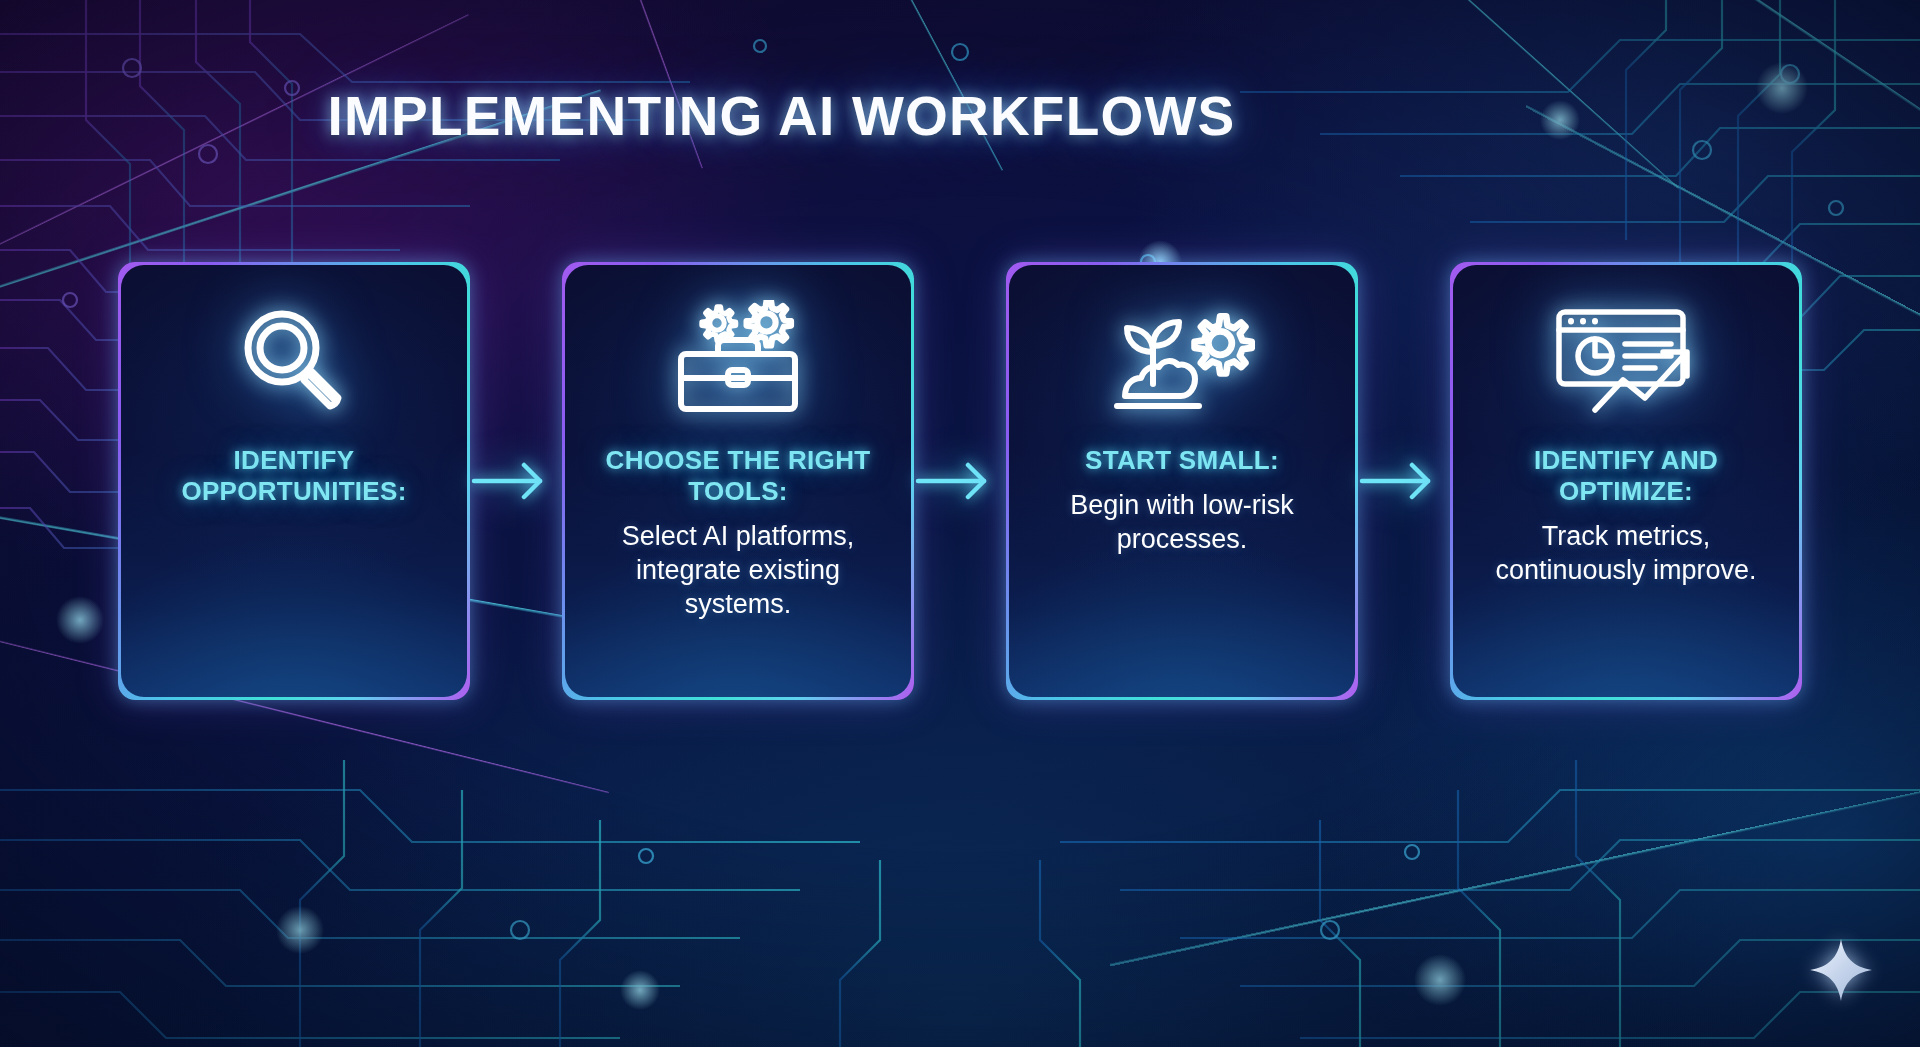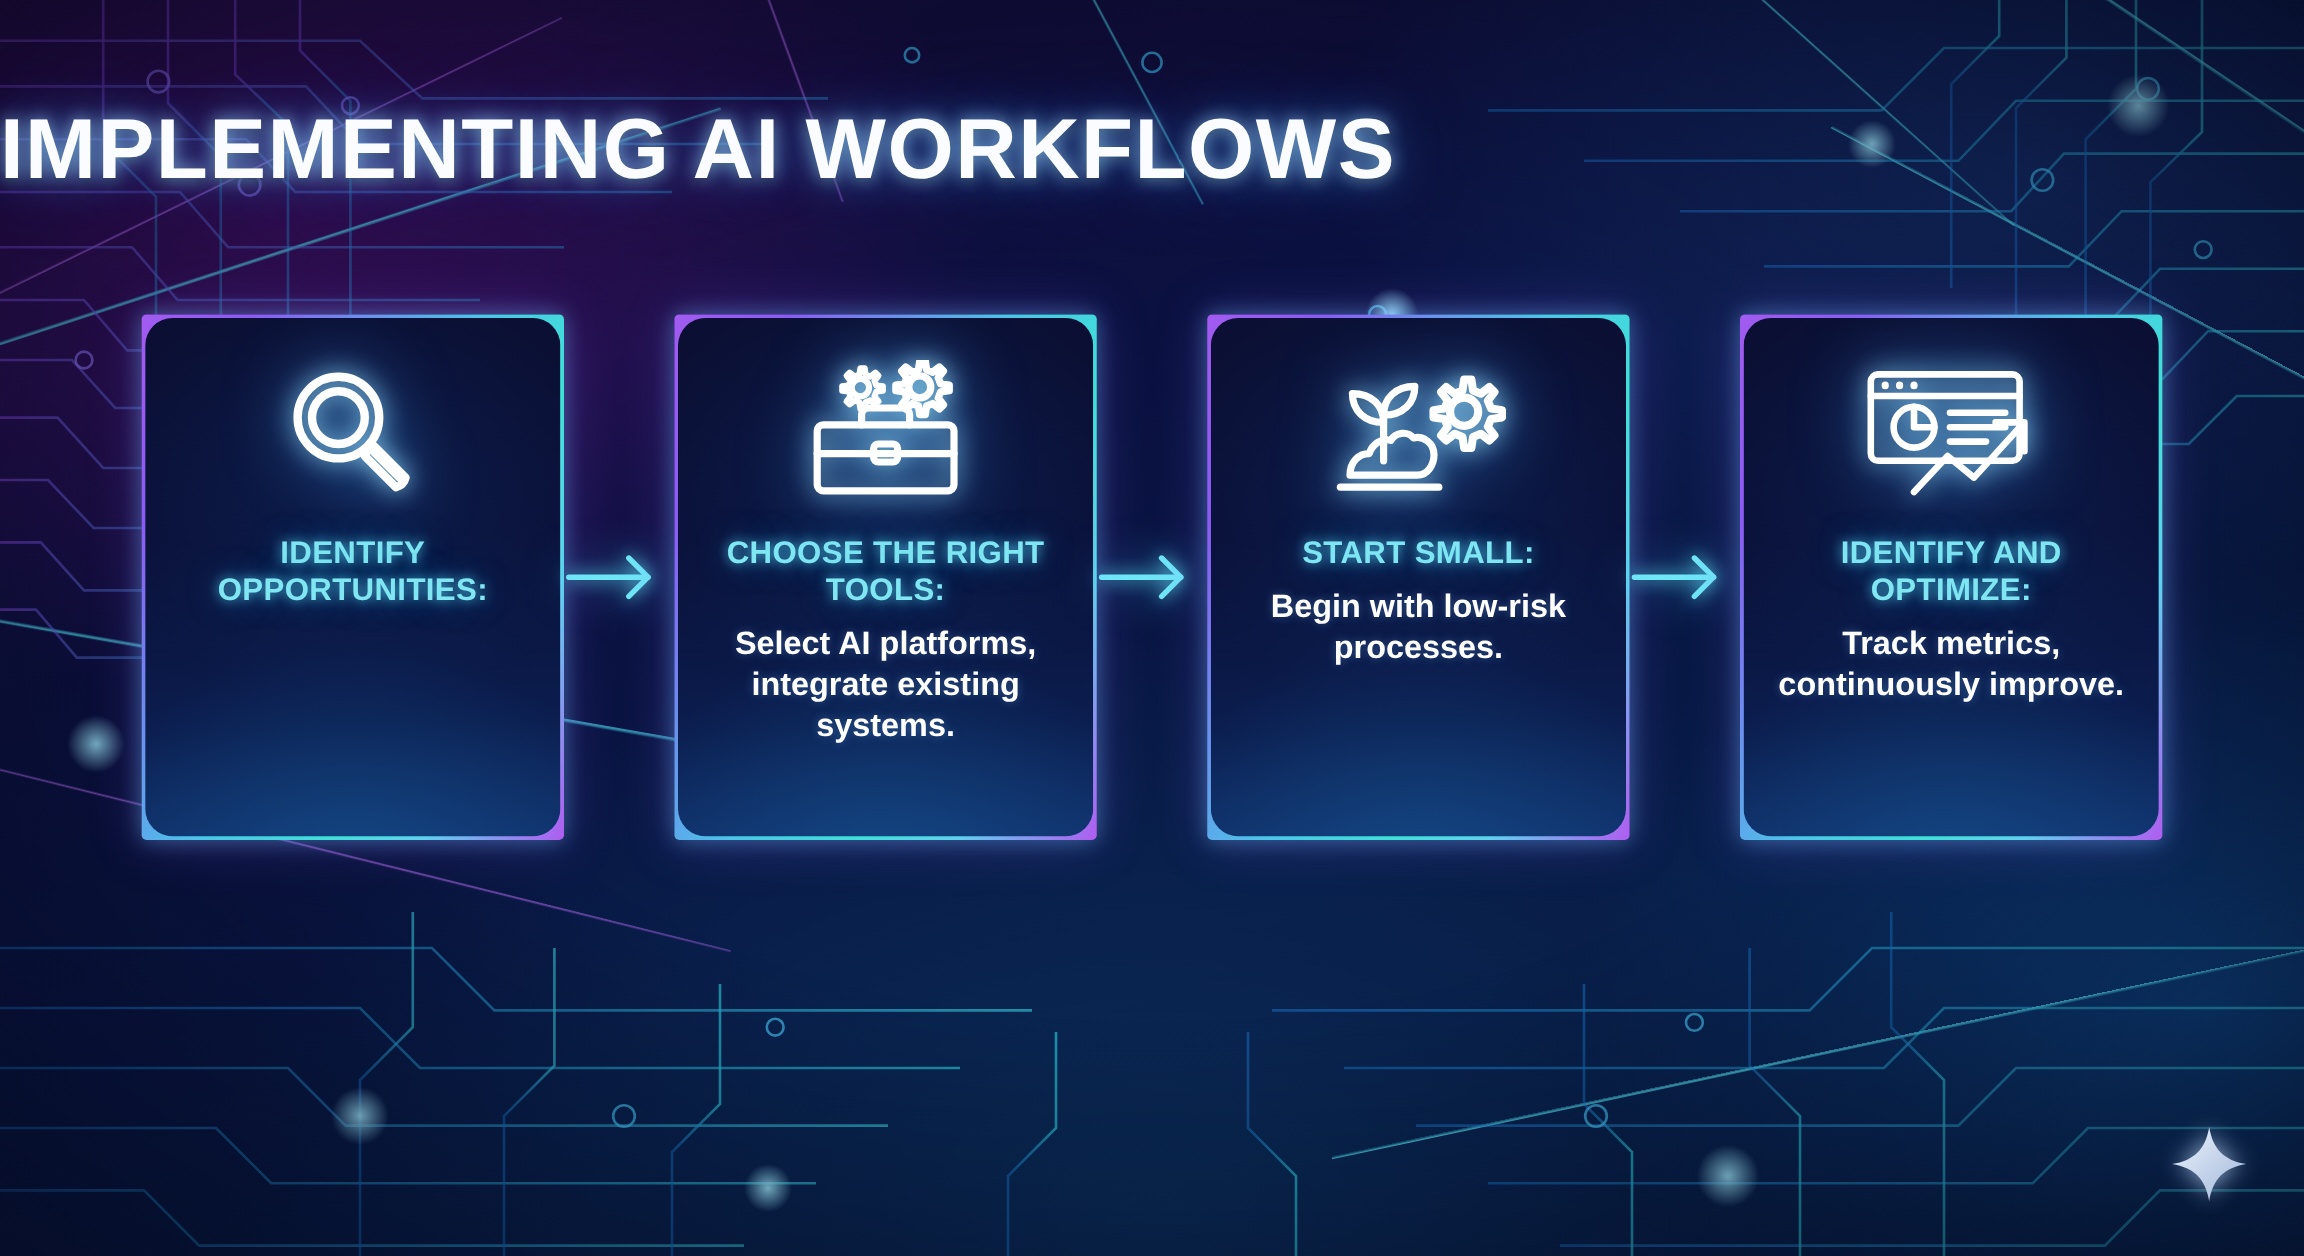--- a/index.html
+++ b/index.html
@@ -19,39 +19,39 @@
       linear-gradient(160deg,#1a0c3d 0%, #0b1140 35%, #081a46 65%, #061235 100%);
   }
   .bg-svg{ position:absolute; inset:0; width:1920px; height:1047px; }
   .vignette{
     position:absolute; inset:0; pointer-events:none;
     background:radial-gradient(ellipse 78% 78% at 50% 50%, rgba(0,0,0,0) 40%, rgba(2,3,16,.62) 100%);
   }
 
   
   .title{
-    position:absolute; top:84px; left:0; width:1563px; text-align:left;
-    font-size:71px; font-weight:bold; letter-spacing:1.2px; color:#fbfcff;
+    position:absolute; top:84px; left:0; width:1563px; text-align:center;
+    font-size:55px; font-weight:bold; letter-spacing:1.2px; color:#fbfcff;
     text-shadow:
       0 0 14px rgba(150,210,255,.75),
       0 0 38px rgba(90,170,255,.55),
       0 0 70px rgba(60,130,240,.35),
       0 3px 5px rgba(0,0,0,.55);
     white-space:nowrap;
   }
 
   
   .cards{
     position:absolute; top:262px; left:0; width:1920px; height:440px;
     display:flex; align-items:flex-start; justify-content:center;
   }
   .card{
     position:relative;
     width:352px; height:438px;
-    border-radius:4px;
+    border-radius:17px;
     padding:3px;
     background:linear-gradient(118deg,#a25bf0 0%, #8a5cf2 16%, #4bc6e8 48%, #3fe0d8 66%, #5fd2ef 80%, #b05cf0 100%);
     box-shadow:
       0 0 18px rgba(110,200,255,.40),
       0 0 44px rgba(130,90,240,.28);
     flex:0 0 auto;
   }
   .card-inner{
     position:relative; width:100%; height:100%;
     border-radius:23px;
@@ -71,21 +71,20 @@
   .card-head{
     margin-top:26px;
     font-size:26px; font-weight:bold; line-height:1.20; text-align:center;
     color:#7fe6f2; letter-spacing:.3px;
     text-shadow:0 0 10px rgba(90,225,255,.80), 0 0 26px rgba(50,180,245,.50);
   }
   .card-body{
     margin-top:12px;
     font-size:27px; line-height:1.26; text-align:center; color:#ffffff;
     text-shadow:0 0 8px rgba(120,190,255,.35);
-    font-weight:bold;
   }
 
   
   .conn{
     position:relative; flex:0 0 auto;
     width:92px; height:438px;
     display:flex; align-items:center; justify-content:center;
   }
   .conn svg{ display:block; filter:drop-shadow(0 0 7px rgba(100,235,255,.95)) drop-shadow(0 0 18px rgba(60,190,255,.55)); }
 

